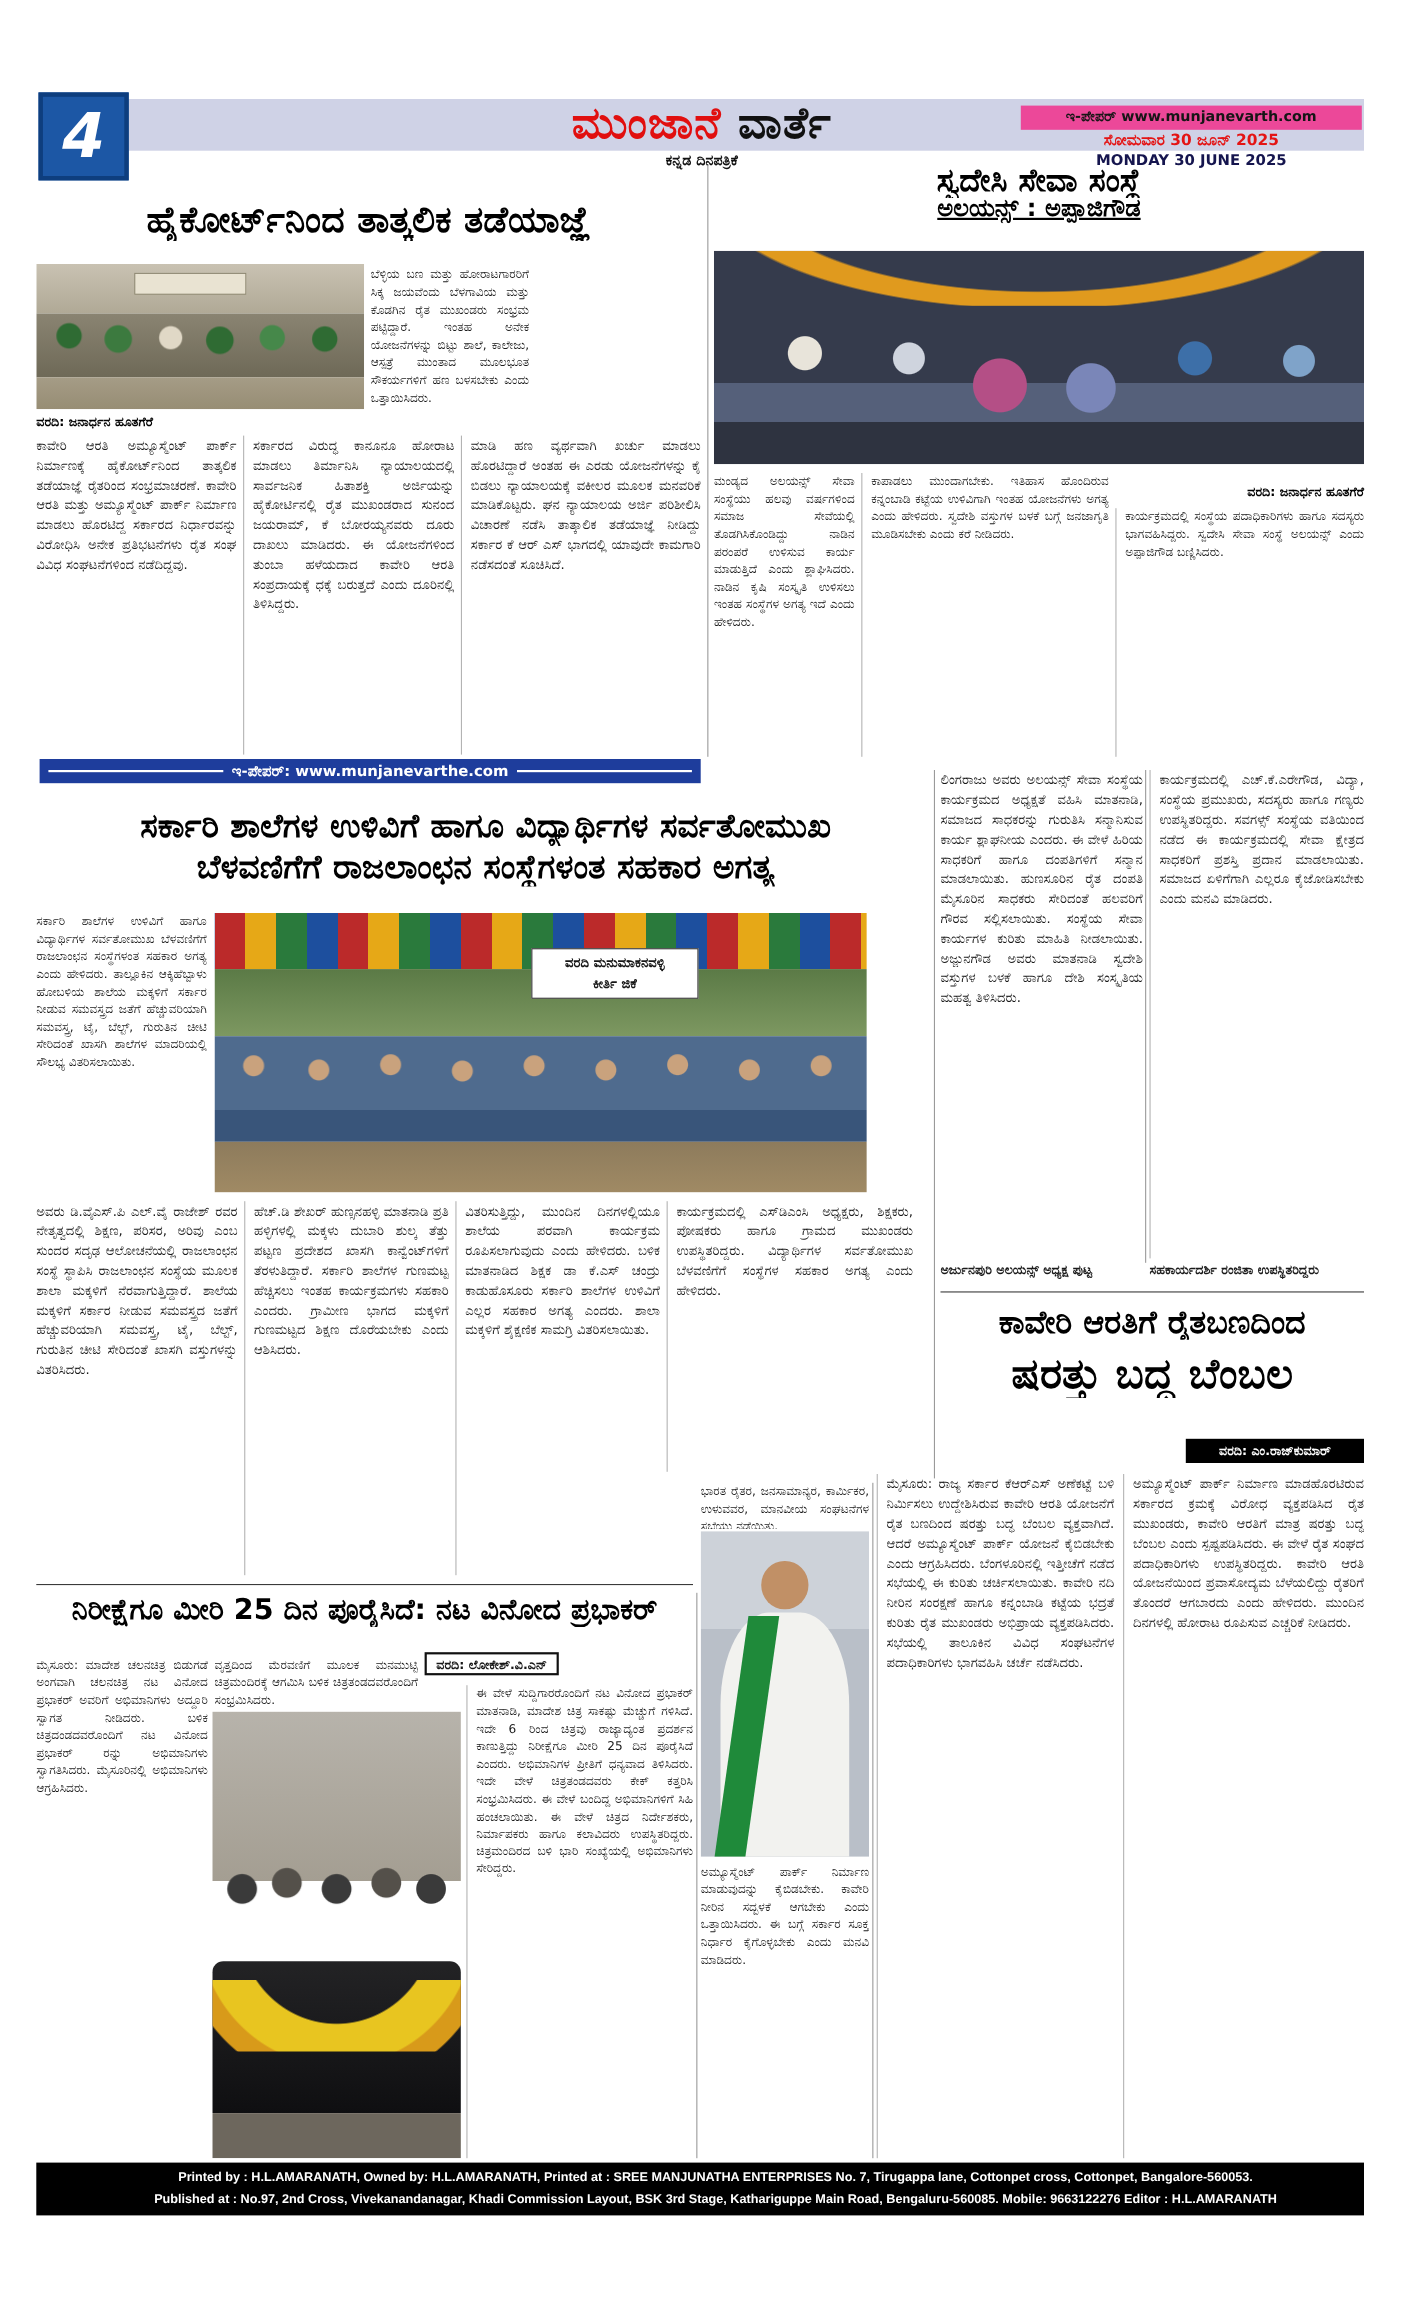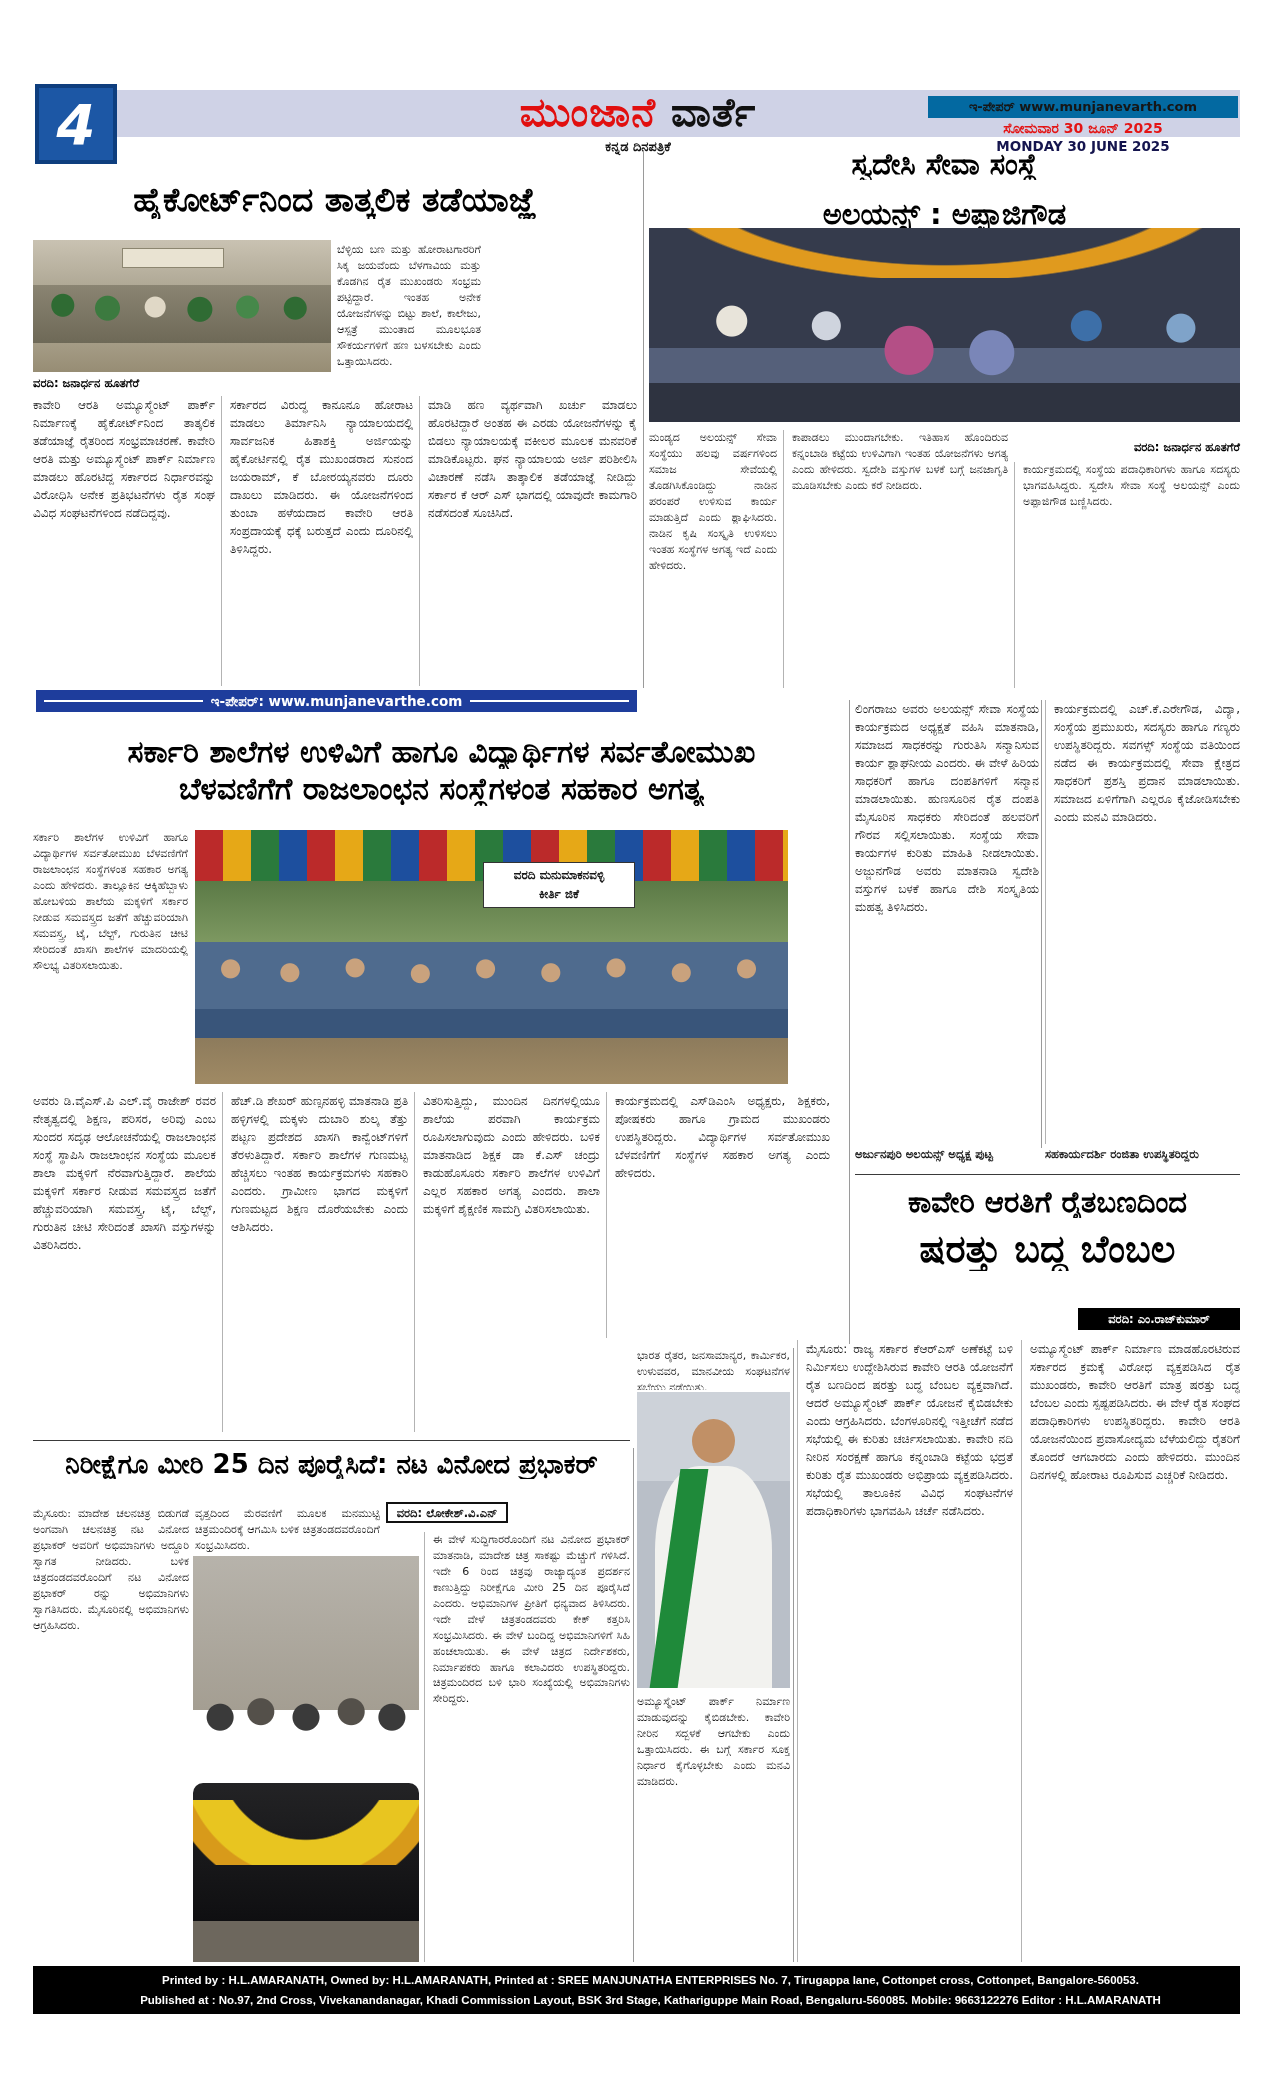--- a/index.html
+++ b/index.html
@@ -10,21 +10,21 @@
   .abs { position:absolute; }
 
   
   .hdr-band { background:#cfd2e6; }
   .pagenum { background:#1c57a5; border:4px solid #0e3e7e; color:#fff; font-size:56px; font-weight:bold; font-style:italic;
              display:flex; align-items:center; justify-content:center; }
   .masthead { text-align:center; font-weight:bold; font-size:40px; letter-spacing:1px; line-height:1.1; }
   .masthead .red { color:#e10f0f; }
   .masthead .blk { color:#111; }
   .tagline { text-align:center; font-weight:bold; font-size:13px; color:#111; }
-  .epaper-box { background:#0369a1; text-align:center; font-weight:bold; font-size:13px; line-height:22px; }
+  .epaper-box { background:#ec4899; text-align:center; font-weight:bold; font-size:13px; line-height:22px; }
   .date-kn { text-align:center; font-weight:bold; font-size:14px; color:#e41414; }
   .date-en { text-align:center; font-weight:bold; font-size:13.5px; color:#15154e; }
 
   
   .hl { text-align:center; font-weight:bold; color:#000; line-height:1.12; white-space:nowrap; overflow:hidden; }
   .col { font-size:12px; line-height:1.5; text-align:justify; overflow:hidden; color:#1a1a1a; }
   .col.small { font-size:11px; line-height:1.45; }
   .sep { border-left:1px solid #b3b3b3; padding-left:8px; }
   .cap { font-weight:bold; font-size:11.5px; color:#000; }
 
@@ -147,21 +147,21 @@
 
   <div class="abs col small" style="left:337px; top:242px; width:144px; height:146px;">ಬೆಳ್ಳಿಯ ಬಣ ಮತ್ತು ಹೋರಾಟಗಾರರಿಗೆ ಸಿಕ್ಕ ಜಯವೆಂದು ಬೆಳಗಾವಿಯ ಮತ್ತು ಕೊಡಗಿನ ರೈತ ಮುಖಂಡರು ಸಂಭ್ರಮ ಪಟ್ಟಿದ್ದಾರೆ. ಇಂತಹ ಅನೇಕ ಯೋಜನೆಗಳನ್ನು ಬಿಟ್ಟು ಶಾಲೆ, ಕಾಲೇಜು, ಆಸ್ಪತ್ರೆ ಮುಂತಾದ ಮೂಲಭೂತ ಸೌಕರ್ಯಗಳಿಗೆ ಹಣ ಬಳಸಬೇಕು ಎಂದು ಒತ್ತಾಯಿಸಿದರು.</div>
 
   <div class="abs col" style="left:33px; top:396px; width:182px; height:290px;">ಕಾವೇರಿ ಆರತಿ ಅಮ್ಯೂಸ್ಮೆಂಟ್ ಪಾರ್ಕ್ ನಿರ್ಮಾಣಕ್ಕೆ ಹೈಕೋರ್ಟ್‌ನಿಂದ ತಾತ್ಕಲಿಕ ತಡೆಯಾಜ್ಞೆ ರೈತರಿಂದ ಸಂಭ್ರಮಾಚರಣೆ. ಕಾವೇರಿ ಆರತಿ ಮತ್ತು ಅಮ್ಯೂಸ್ಮೆಂಟ್ ಪಾರ್ಕ್ ನಿರ್ಮಾಣ ಮಾಡಲು ಹೊರಟಿದ್ದ ಸರ್ಕಾರದ ನಿರ್ಧಾರವನ್ನು ವಿರೋಧಿಸಿ ಅನೇಕ ಪ್ರತಿಭಟನೆಗಳು ರೈತ ಸಂಘ ವಿವಿಧ ಸಂಘಟನೆಗಳಿಂದ ನಡೆದಿದ್ದವು.</div>
   <div class="abs col sep" style="left:221px; top:396px; width:192px; height:290px;">ಸರ್ಕಾರದ ವಿರುದ್ಧ ಕಾನೂನೂ ಹೋರಾಟ ಮಾಡಲು ತಿರ್ಮಾನಿಸಿ ನ್ಯಾಯಾಲಯದಲ್ಲಿ ಸಾರ್ವಜನಿಕ ಹಿತಾಶಕ್ತಿ ಅರ್ಜಿಯನ್ನು ಹೈಕೋರ್ಟಿನಲ್ಲಿ ರೈತ ಮುಖಂಡರಾದ ಸುನಂದ ಜಯರಾಮ್, ಕೆ ಬೋರಯ್ಯನವರು ದೂರು ದಾಖಲು ಮಾಡಿದರು. ಈ ಯೋಜನೆಗಳಿಂದ ತುಂಬಾ ಹಳೆಯದಾದ ಕಾವೇರಿ ಆರತಿ ಸಂಪ್ರದಾಯಕ್ಕೆ ಧಕ್ಕೆ ಬರುತ್ತದೆ ಎಂದು ದೂರಿನಲ್ಲಿ ತಿಳಿಸಿದ್ದರು.</div>
   <div class="abs col sep" style="left:419px; top:396px; width:218px; height:290px;">ಮಾಡಿ ಹಣ ವ್ಯರ್ಥವಾಗಿ ಖರ್ಚು ಮಾಡಲು ಹೊರಟಿದ್ದಾರೆ ಅಂತಹ ಈ ಎರಡು ಯೋಜನೆಗಳನ್ನು ಕೈ ಬಿಡಲು ನ್ಯಾಯಾಲಯಕ್ಕೆ ವಕೀಲರ ಮೂಲಕ ಮನವರಿಕೆ ಮಾಡಿಕೊಟ್ಟರು. ಘನ ನ್ಯಾಯಾಲಯ ಅರ್ಜಿ ಪರಿಶೀಲಿಸಿ ವಿಚಾರಣೆ ನಡೆಸಿ ತಾತ್ಕಾಲಿಕ ತಡೆಯಾಜ್ಞೆ ನೀಡಿದ್ದು ಸರ್ಕಾರ ಕೆ ಆರ್ ಎಸ್ ಭಾಗದಲ್ಲಿ ಯಾವುದೇ ಕಾಮಗಾರಿ ನಡೆಸದಂತೆ ಸೂಚಿಸಿದೆ.</div>
 
   <div class="abs rule-v" style="left:643px; top:150px; height:538px;"></div>
 
   <div class="abs hl" style="left:649px; top:148px; width:591px; font-size:29px;">ಸ್ವದೇಸಿ ಸೇವಾ ಸಂಸ್ಥೆ</div>
-  <div class="abs hl" style="left:649px; top:198px; width:591px; font-size:29px;">ಅಲಯನ್ಸ್ : ಅಪ್ಪಾಜಿಗೌಡ</div>
+  <div class="abs hl" style="left:649px; top:178px; width:591px; font-size:22px;text-decoration:underline;">ಅಲಯನ್ಸ್ : ಅಪ್ಪಾಜಿಗೌಡ</div>
 
   <div class="photo" style="left:649px; top:228px; width:591px; height:194px;">
     <div class="ph-layer p2-bg"></div>
     <div class="ph-layer p2-garland"></div>
     <div class="ph-layer p2-people"></div>
   </div>
 
   <div class="abs col small" style="left:649px; top:430px; width:128px; height:258px;">ಮಂಡ್ಯದ ಅಲಯನ್ಸ್ ಸೇವಾ ಸಂಸ್ಥೆಯು ಹಲವು ವರ್ಷಗಳಿಂದ ಸಮಾಜ ಸೇವೆಯಲ್ಲಿ ತೊಡಗಿಸಿಕೊಂಡಿದ್ದು ನಾಡಿನ ಪರಂಪರೆ ಉಳಿಸುವ ಕಾರ್ಯ ಮಾಡುತ್ತಿದೆ ಎಂದು ಶ್ಲಾಘಿಸಿದರು. ನಾಡಿನ ಕೃಷಿ ಸಂಸ್ಕೃತಿ ಉಳಿಸಲು ಇಂತಹ ಸಂಸ್ಥೆಗಳ ಅಗತ್ಯ ಇದೆ ಎಂದು ಹೇಳಿದರು.</div>
   <div class="abs cap" style="left:1040px; top:440px; width:200px; text-align:right;">ವರದಿ: ಜನಾರ್ಧನ ಹೂತಗೆರೆ</div>
   <div class="abs col small sep" style="left:783px; top:430px; width:225px; height:258px;">ಕಾಪಾಡಲು ಮುಂದಾಗಬೇಕು. ಇತಿಹಾಸ ಹೊಂದಿರುವ ಕನ್ನಂಬಾಡಿ ಕಟ್ಟೆಯ ಉಳಿವಿಗಾಗಿ ಇಂತಹ ಯೋಜನೆಗಳು ಅಗತ್ಯ ಎಂದು ಹೇಳಿದರು. ಸ್ವದೇಶಿ ವಸ್ತುಗಳ ಬಳಕೆ ಬಗ್ಗೆ ಜನಜಾಗೃತಿ ಮೂಡಿಸಬೇಕು ಎಂದು ಕರೆ ನೀಡಿದರು.</div>

